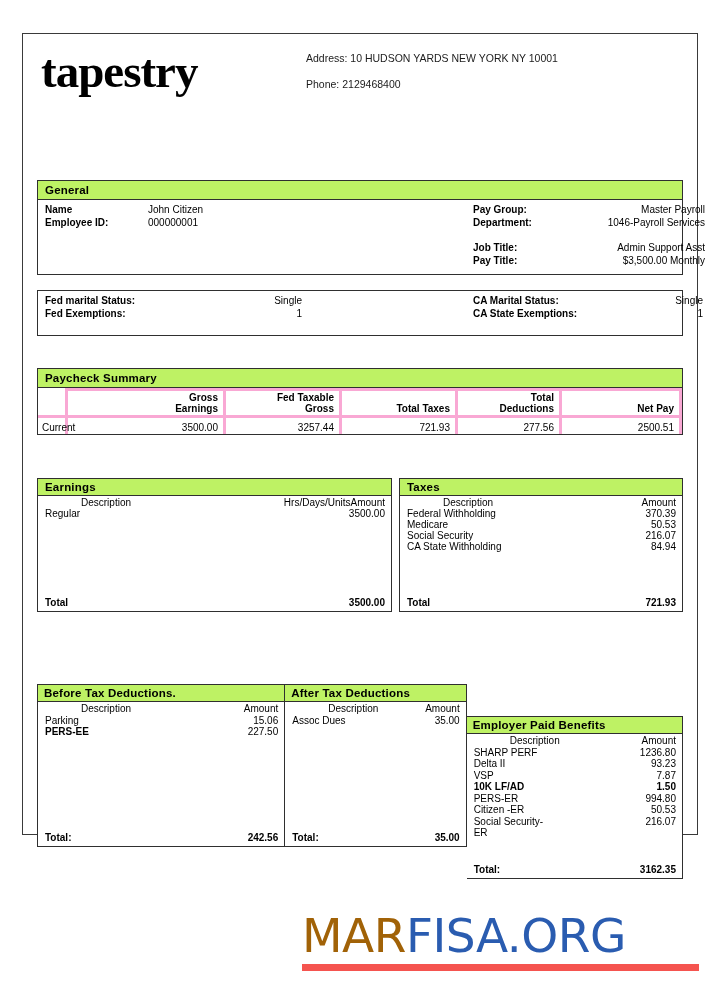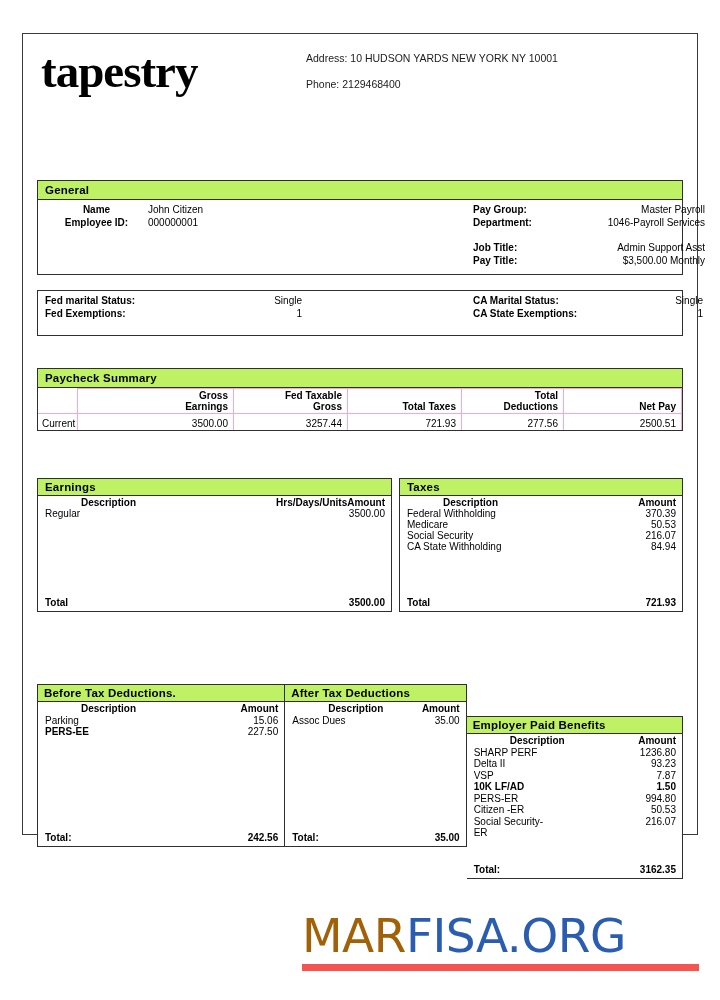--- a/index.html
+++ b/index.html
@@ -76,21 +76,20 @@
     letter-spacing: .2px;
   }
 
   
   .general-wrap { position: absolute; left: 0; top: 146px; right: 0; }
   .gen-body { position: relative; height: 74px; }
   .kv {
     position: absolute;
     font-size: 10px;
     line-height: 12.5px;
-    text-align: center;
   }
   .kv .lbl { font-weight: bold; }
   .gen-left { left: 7px; top: 4px; width: 300px; }
   .gen-left .row { display: flex; }
   .gen-left .lbl { width: 103px; }
   .gen-right { left: 435px; top: 4px; width: 232px; }
   .gen-right .row { display: flex; justify-content: space-between; }
   .gen-right .spacer { height: 13px; }
 
   
@@ -104,21 +103,21 @@
 
   
   .sum-wrap { position: absolute; left: 0; top: 334px; right: 0; }
   table.summary {
     width: 100%;
     border-collapse: collapse;
     font-size: 10px;
     table-layout: fixed;
   }
   table.summary th, table.summary td {
-    border: 1px solid #f9a8d4;
+    border: 3px solid #f9a8d4;
     padding: 1px 5px 1px 4px;
     vertical-align: bottom;
     font-weight: bold;
     text-align: right;
     height: 14px;
   }
   table.summary th.blank { border-top: 0; border-left: 0; }
   table.summary tr.vals td {
     font-weight: normal;
     border-bottom: 0;
@@ -138,21 +137,21 @@
     border-bottom-width: 1.5px;
     box-sizing: border-box;
     background: #fff;
     position: relative;
     height: 134px;
   }
   .et-col.earnings { width: 355px; }
   .et-col.taxes { width: 286px; }
   .et-col .band-title { padding: 2px 6px 2px 7px; }
   .lst { font-size: 10px; padding: 1px 6px 0 7px; }
-  .lst .hdr { font-weight: bold; display: flex; padding-left: 36px; }
+  .lst .hdr { font-weight: normal; display: flex; padding-left: 36px; }
   .lst .row { display: flex; }
   .tot {
     position: absolute;
     left: 0; right: 0; bottom: 3px;
     font-size: 10px;
     font-weight: bold;
     display: flex;
     padding: 0 6px 0 7px;
     box-sizing: border-box;
   }

